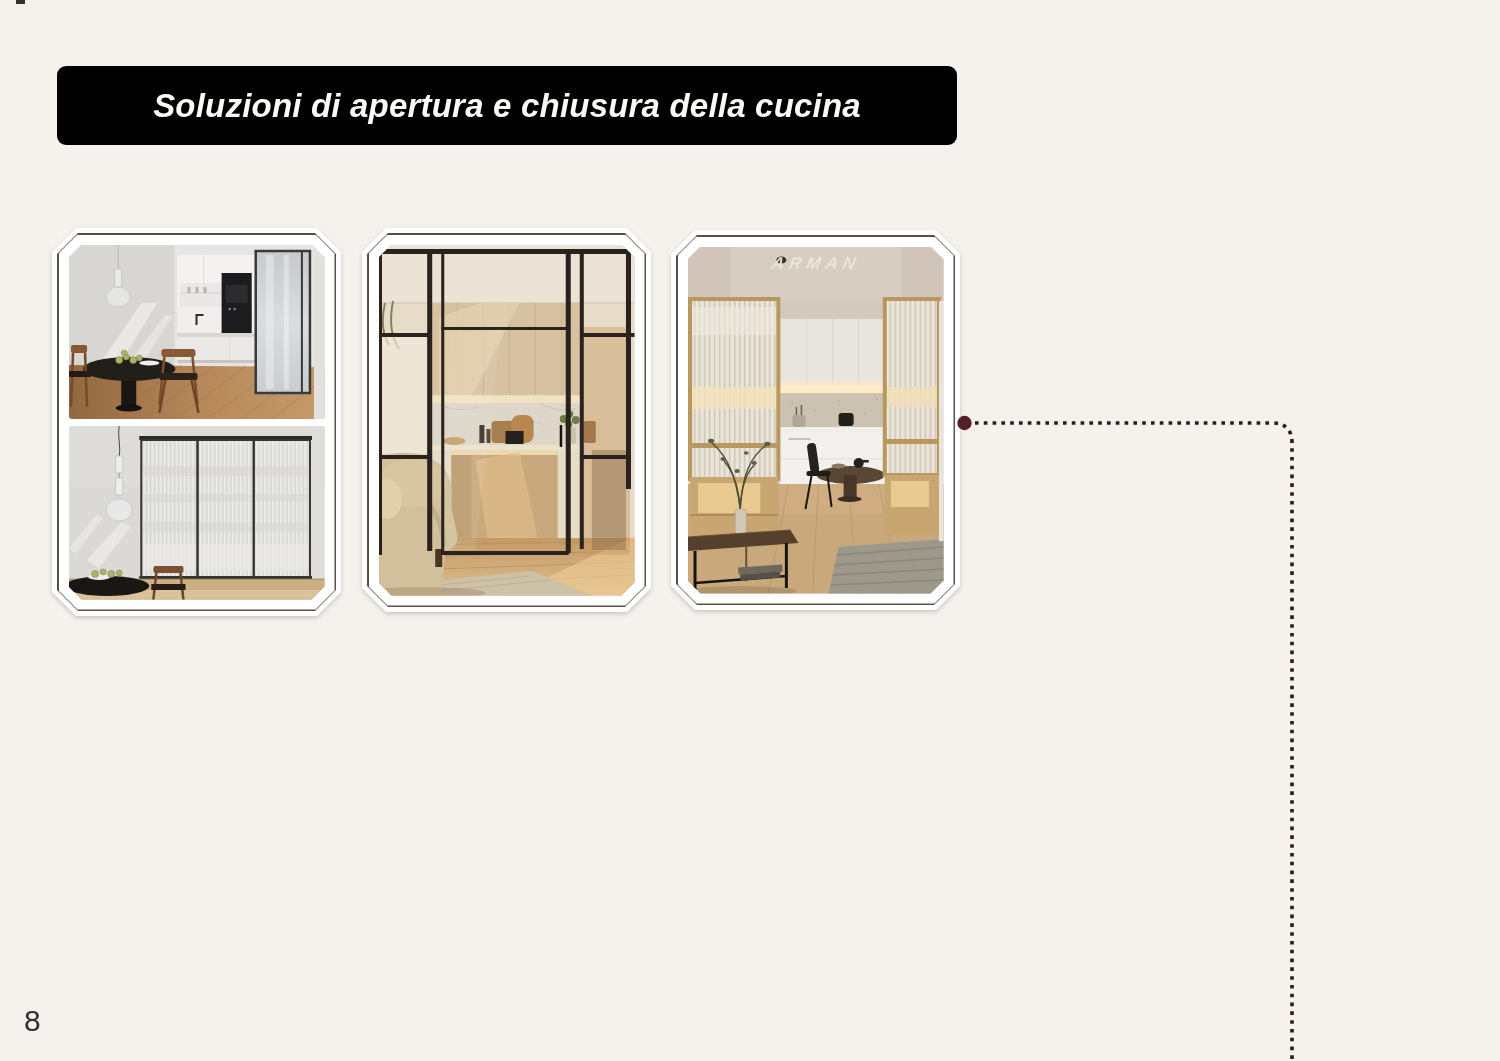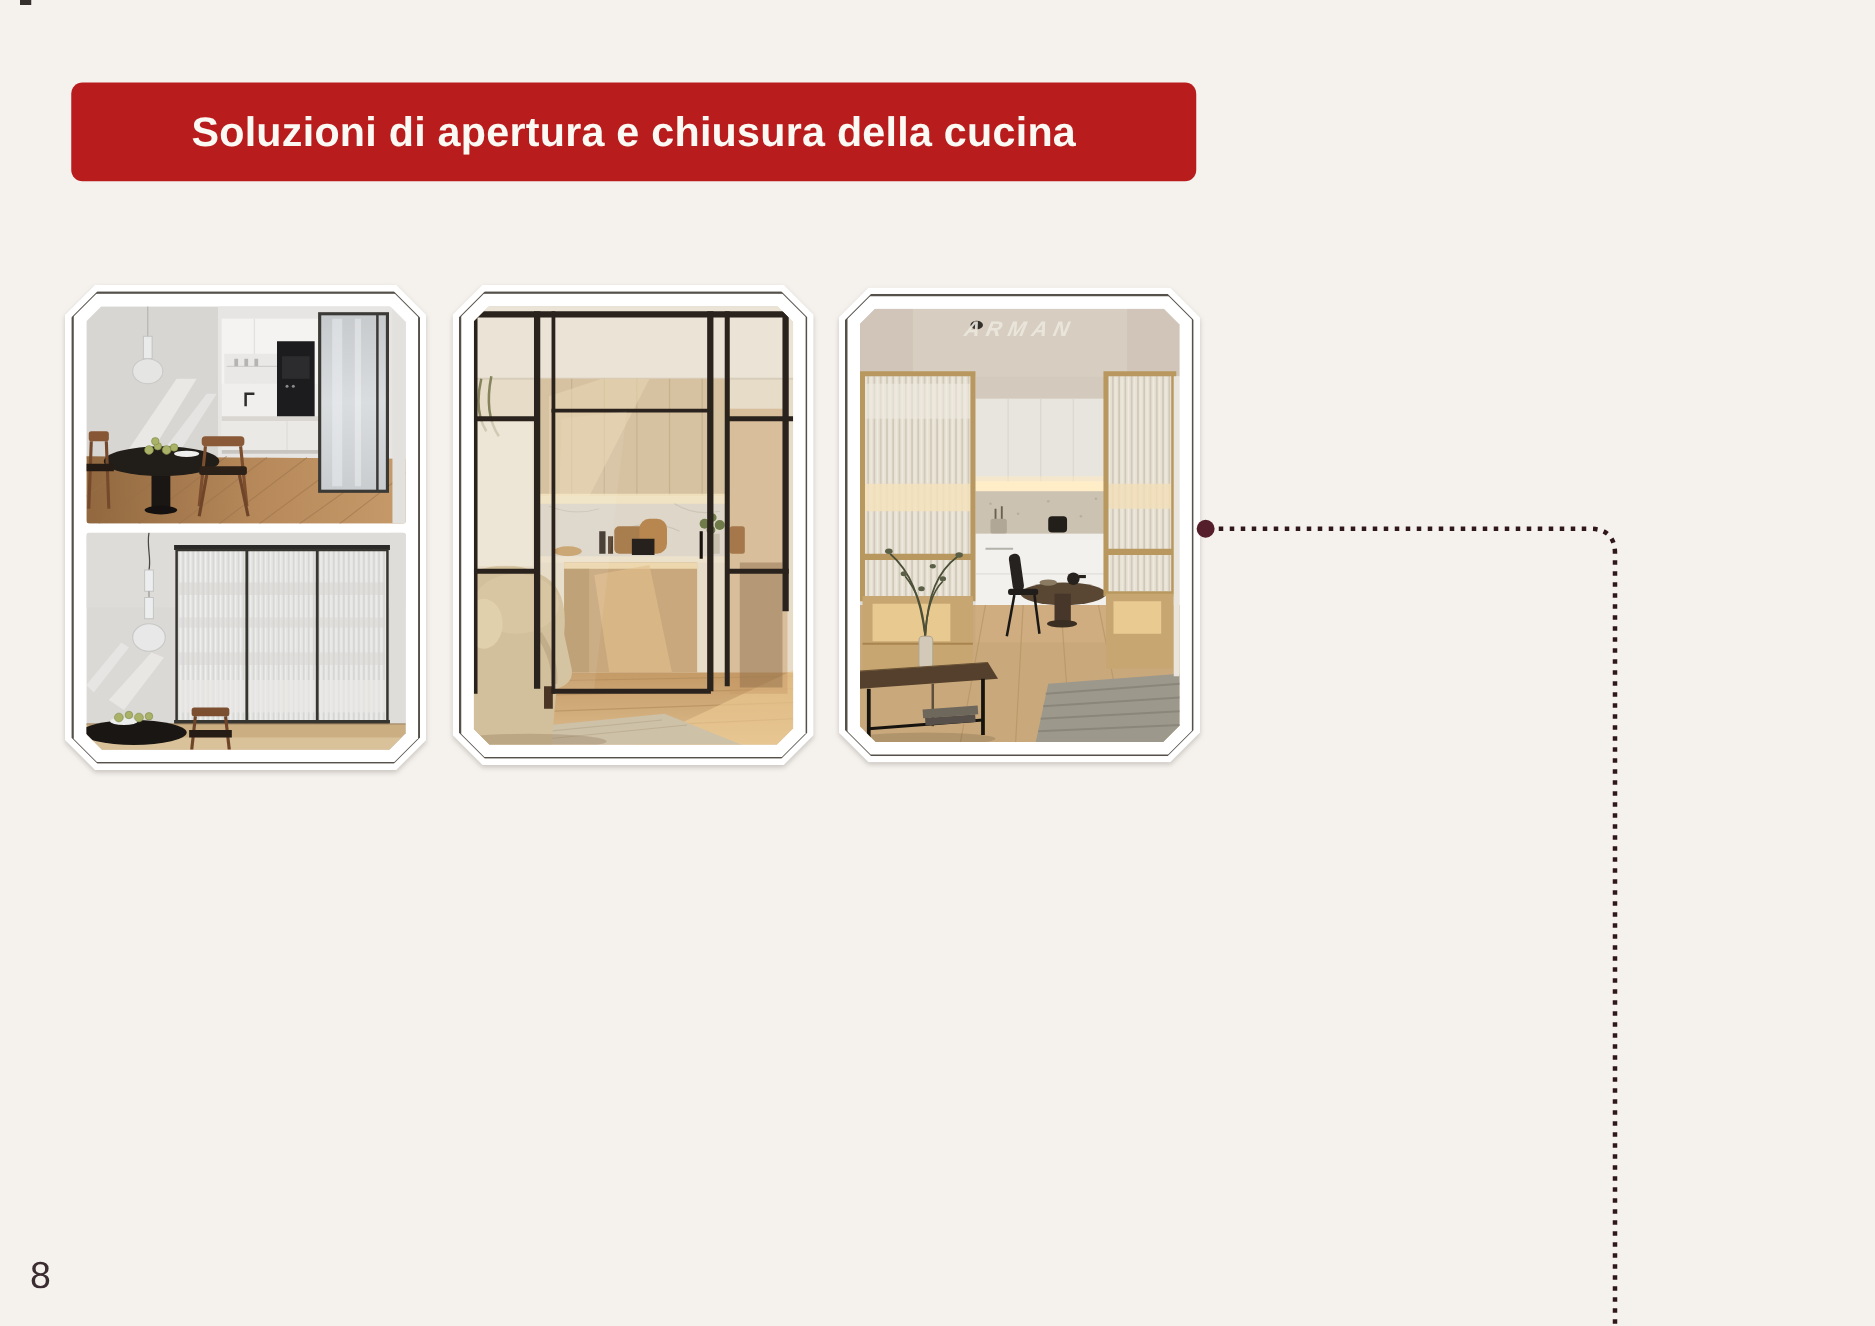--- a/index.html
+++ b/index.html
@@ -40,21 +40,21 @@
   
   .page-number{position:absolute;left:24px;top:1004px;font-size:30px;color:#3a2c30;}
 </style>
 </head>
 <body>
 
 <div id="slide">
 
   <div class="corner-mark"></div>
 
-  <div class="banner" style="background:#b91c1c;">
+  <div class="banner" style="background:#000000;font-style:italic;">
     <span style="color:#fbf9f4;">Soluzioni di apertura e chiusura della cucina</span>
   </div>
 
   <div class="card" style="left:52px;top:228px;width:289px;height:388px;">
     <div class="oct card-outer">
       <div class="oct card-line">
         <div class="oct card-inner">
           <div class="oct photo-wrap">
             <div class="photo-stack">
               <div class="photo">

